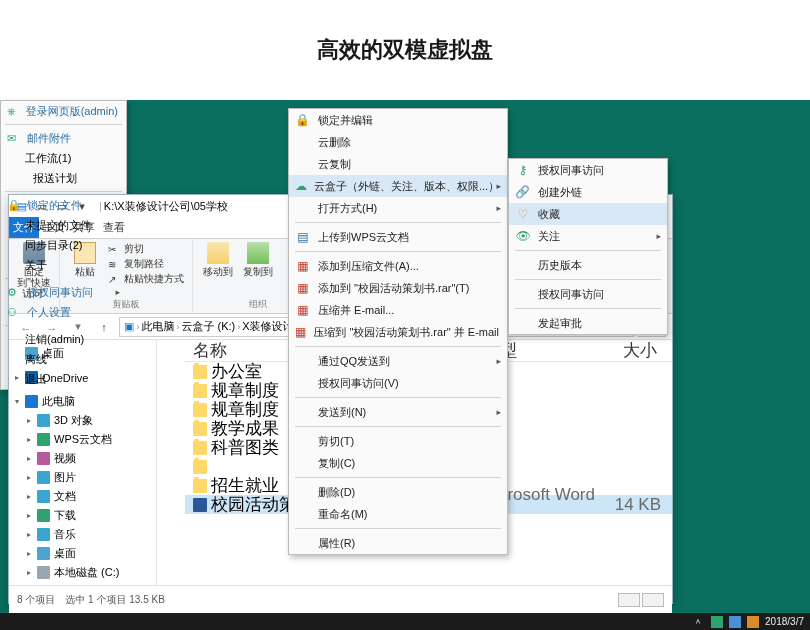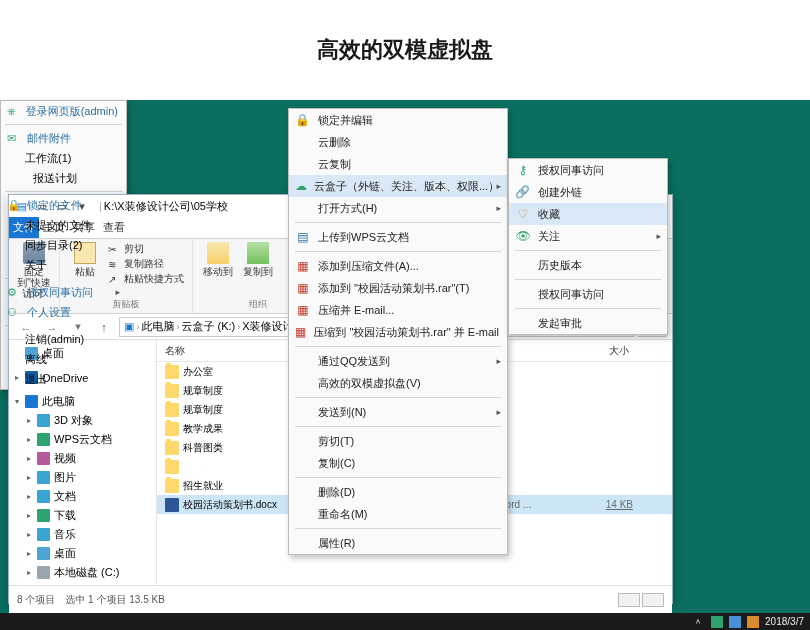--- a/index.html
+++ b/index.html
@@ -40,38 +40,38 @@
   .nav-btn { width: 22px; height: 22px; display: inline-flex; align-items: center; justify-content: center; color: #777; }
   .nav-btn.active { color: #333; }
   .crumb-box { flex: 1; height: 20px; border: 1px solid #ccc; display: flex; align-items: center; padding: 0 4px; gap: 2px; background:#fff; overflow:hidden; white-space:nowrap; }
   .crumb-box .sep { color:#888; font-size:9px; }
   .search-box { width:28px; height: 20px; border: 1px solid #ccc; display:flex; align-items:center; justify-content:flex-end; padding:0 4px; color:#888; border-left:none; }
   .body { display: flex; height: 245px; }
   .nav { width: 148px; border-right: 1px solid #e6e6e6; overflow: hidden; font-size: 11px; padding: 4px 0; }
   .nav-item { display: flex; align-items: center; gap: 4px; padding: 2px 4px; white-space: nowrap; }
   .nav-item .caret { width: 8px; color: #666; font-size: 8px; display:inline-block; text-align:center; }
   .nav-item .sq { width: 13px; height: 13px; display: inline-block; border-radius:1px; }
-  .content { flex: 1; font-size: 10px; position:relative; }
+  .content { flex: 1; font-size: 17px; position:relative;margin-left:28px; }
   .columns { height: 22px; display: flex; align-items: center; border-bottom: 1px solid #e6e6e6; color: #333; }
   .col { padding: 0 8px; }
   .col.name { width: 170px; }
   .col.date { width: 120px; }
   .col.type { width: 130px; }
   .col.size { width: 60px; text-align:right; }
   .filelist { }
   .file-row { display: flex; align-items: center; height: 19px; padding-left: 8px; }
   .file-row .fico { width: 14px; height: 14px; margin-right: 4px; flex-shrink:0; }
   .folder { background: #ffd86b; border-radius: 1px; position:relative; }
   .folder::before { content:''; position:absolute; top:-2px; left:1px; width:5px; height:2px; background:#ffd86b; border-radius:1px 1px 0 0; }
   .docx { background: #2b5797; border-radius:1px; }
   .file-row.sel { background: #cde6f7; }
   .file-row .fname { width: 150px; white-space:nowrap; overflow:hidden; }
   .file-row .fdate { width: 120px; color:#6a6a6a; }
   .file-row .ftype { width: 130px; color:#6a6a6a; }
-  .file-row .fsize { width: 50px; text-align:right; color:#6a6a6a;text-decoration:underline; }
+  .file-row .fsize { width: 50px; text-align:right; color:#6a6a6a; }
   .statusbar { height: 29px; border-top: 1px solid #e0e0e0; display: flex; align-items: center; padding: 0 8px; font-size: 10px; color: #555; background:#fff; }
   .statusbar .views { margin-left:auto; display:flex; gap:2px; }
   .view-btn { width:22px; height:14px; border:1px solid #bbb; background:#f2f2f2; }
 
   .menu { position: absolute; background: #fafafa; border: 1px solid #bcbcbc; box-shadow: 2px 3px 6px rgba(0,0,0,.25); font-size: 11px; color:#222; }
   .menu-item { display: flex; align-items: center; height: 22px; padding: 0 20px 0 6px; gap: 7px; white-space: nowrap; position:relative; }
   .menu-item.sub::after { content:'▸'; position:absolute; right:6px; font-size:9px; color:#555; }
   .menu-item.hl { background: #d9e8f6; }
   .menu-sep { height: 1px; background: #d4d4d4; margin: 3px 6px; }
   .menu .mi-ico { width: 16px; height: 16px; display: inline-flex; align-items:center; justify-content:center; font-size:12px; }
@@ -367,21 +367,21 @@
         <span class="mi-ico mi-red">▦</span>
         <span>压缩到 "校园活动策划书.rar" 并 E-mail</span>
       </div>
     <div class="menu-sep"></div>
     <div class="menu-item sub">
         <span class="mi-ico"></span>
         <span>通过QQ发送到</span>
       </div>
     <div class="menu-item">
         <span class="mi-ico"></span>
-        <span>高效的双模虚拟盘(V)</span>
+        <span>授权同事访问(V)</span>
       </div>
     <div class="menu-sep"></div>
     <div class="menu-item sub">
         <span class="mi-ico"></span>
         <span>发送到(N)</span>
       </div>
     <div class="menu-sep"></div>
     <div class="menu-item">
         <span class="mi-ico"></span>
         <span>剪切(T)</span>

